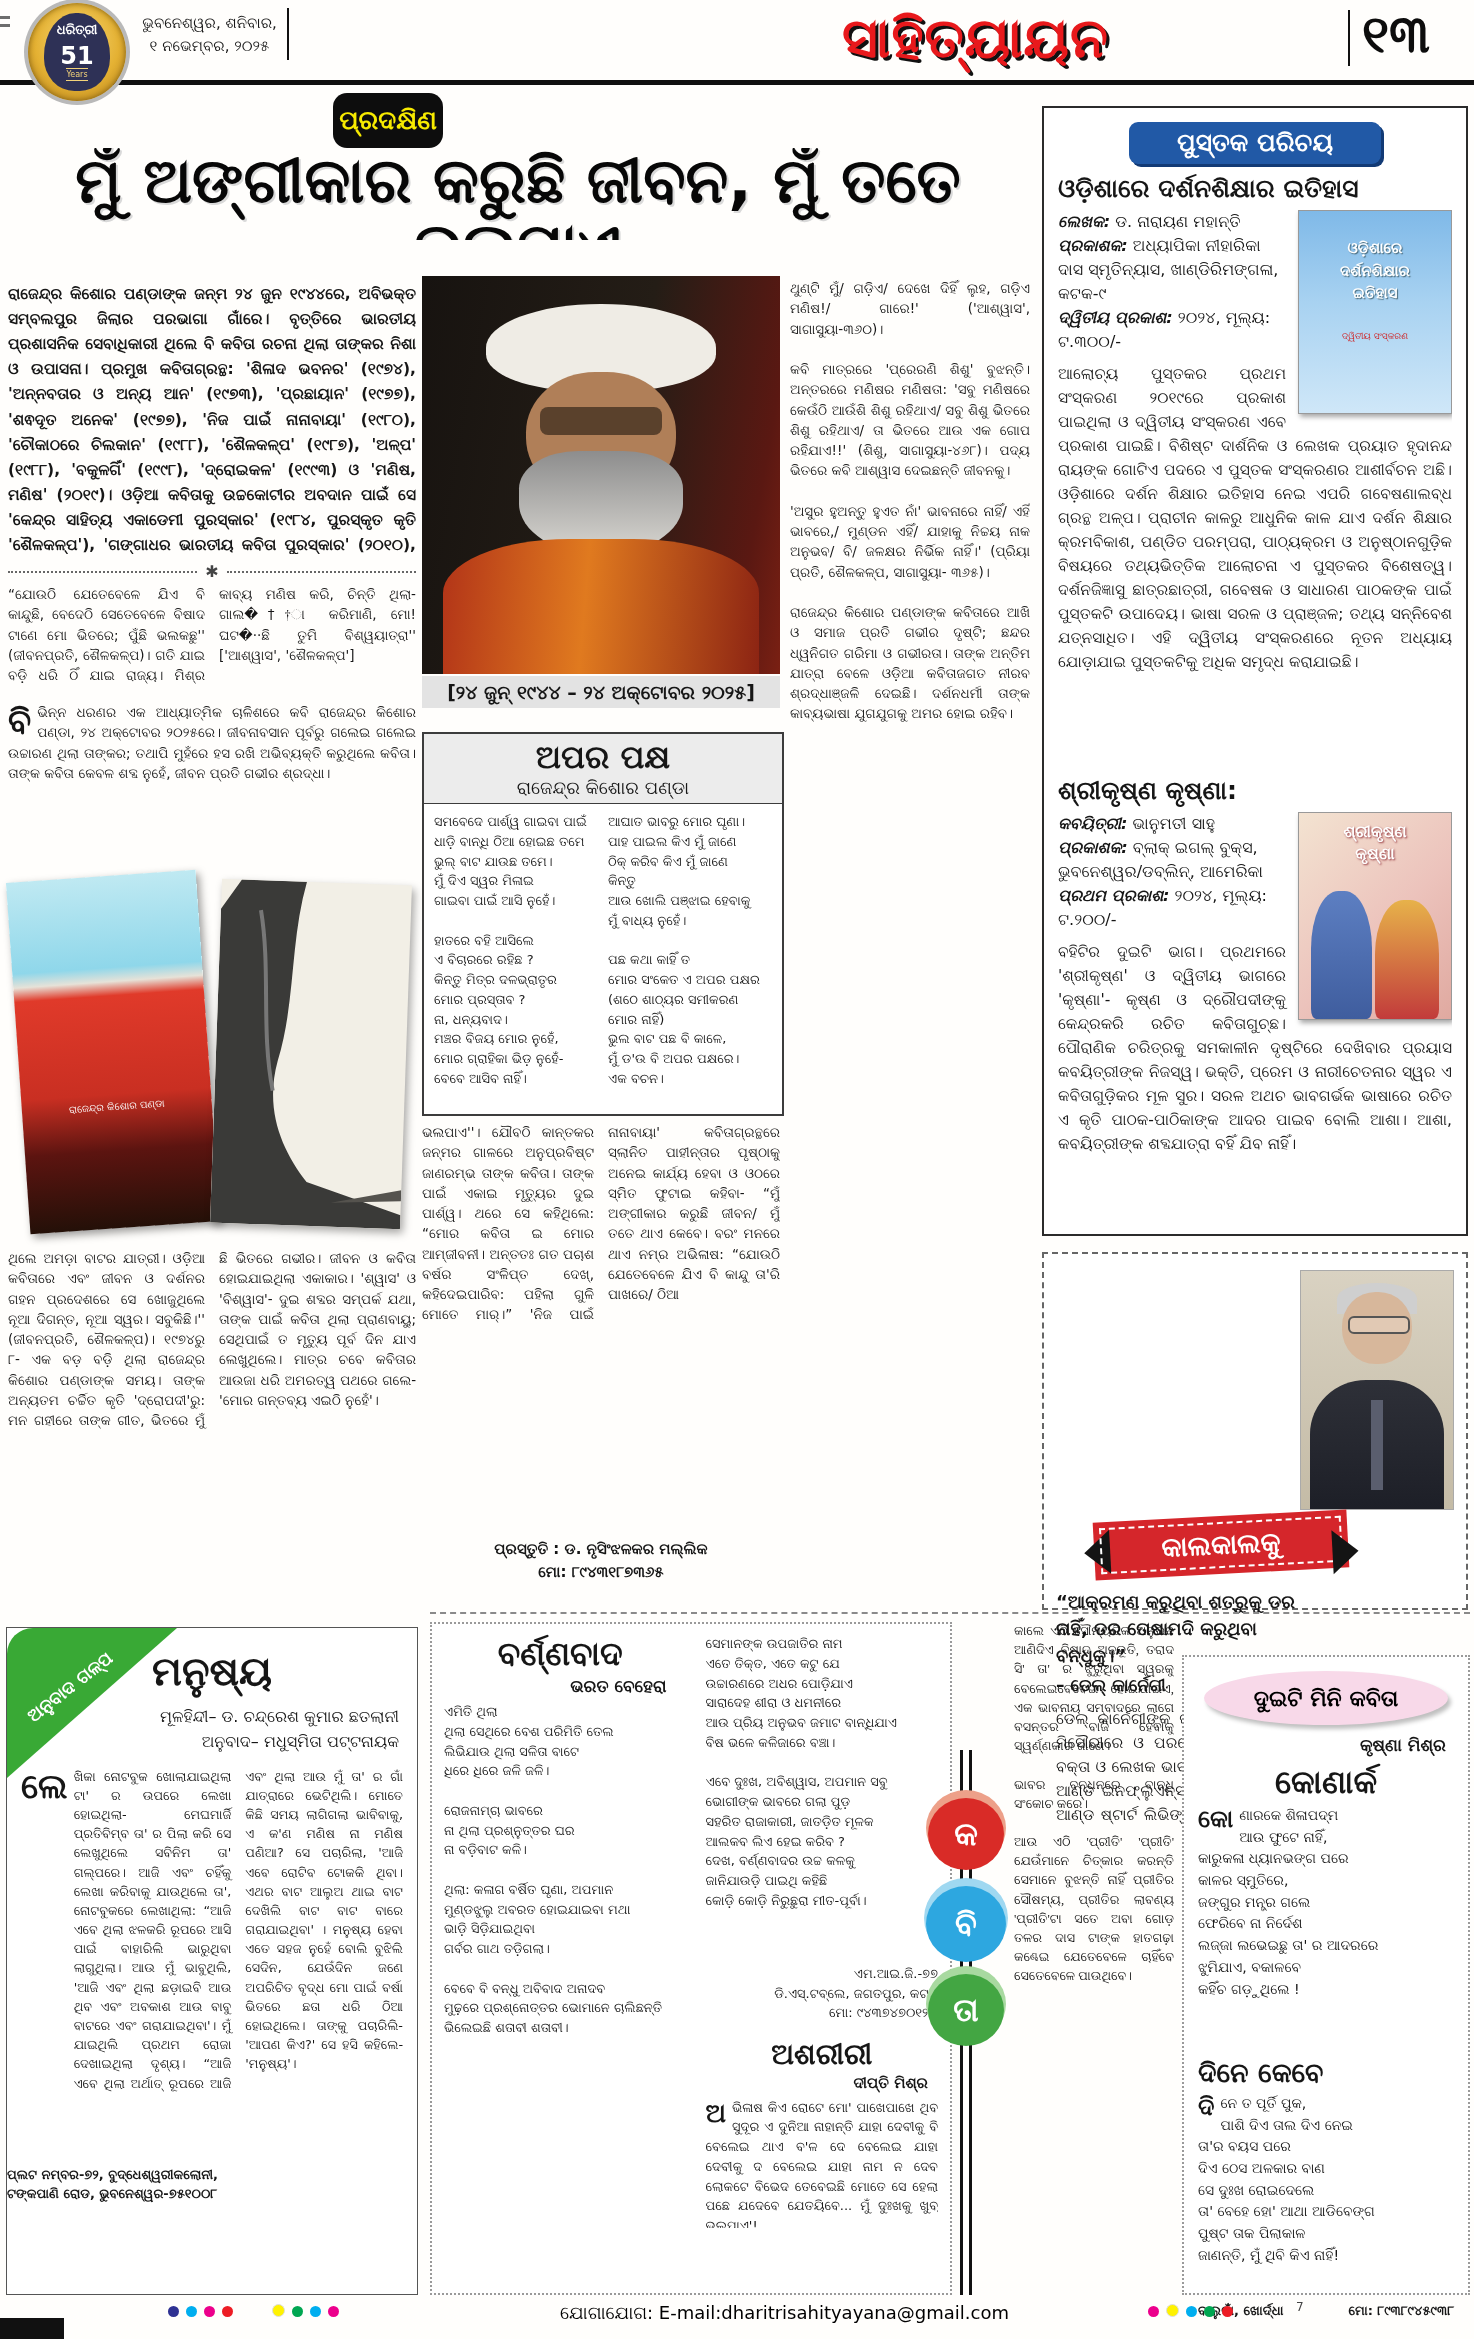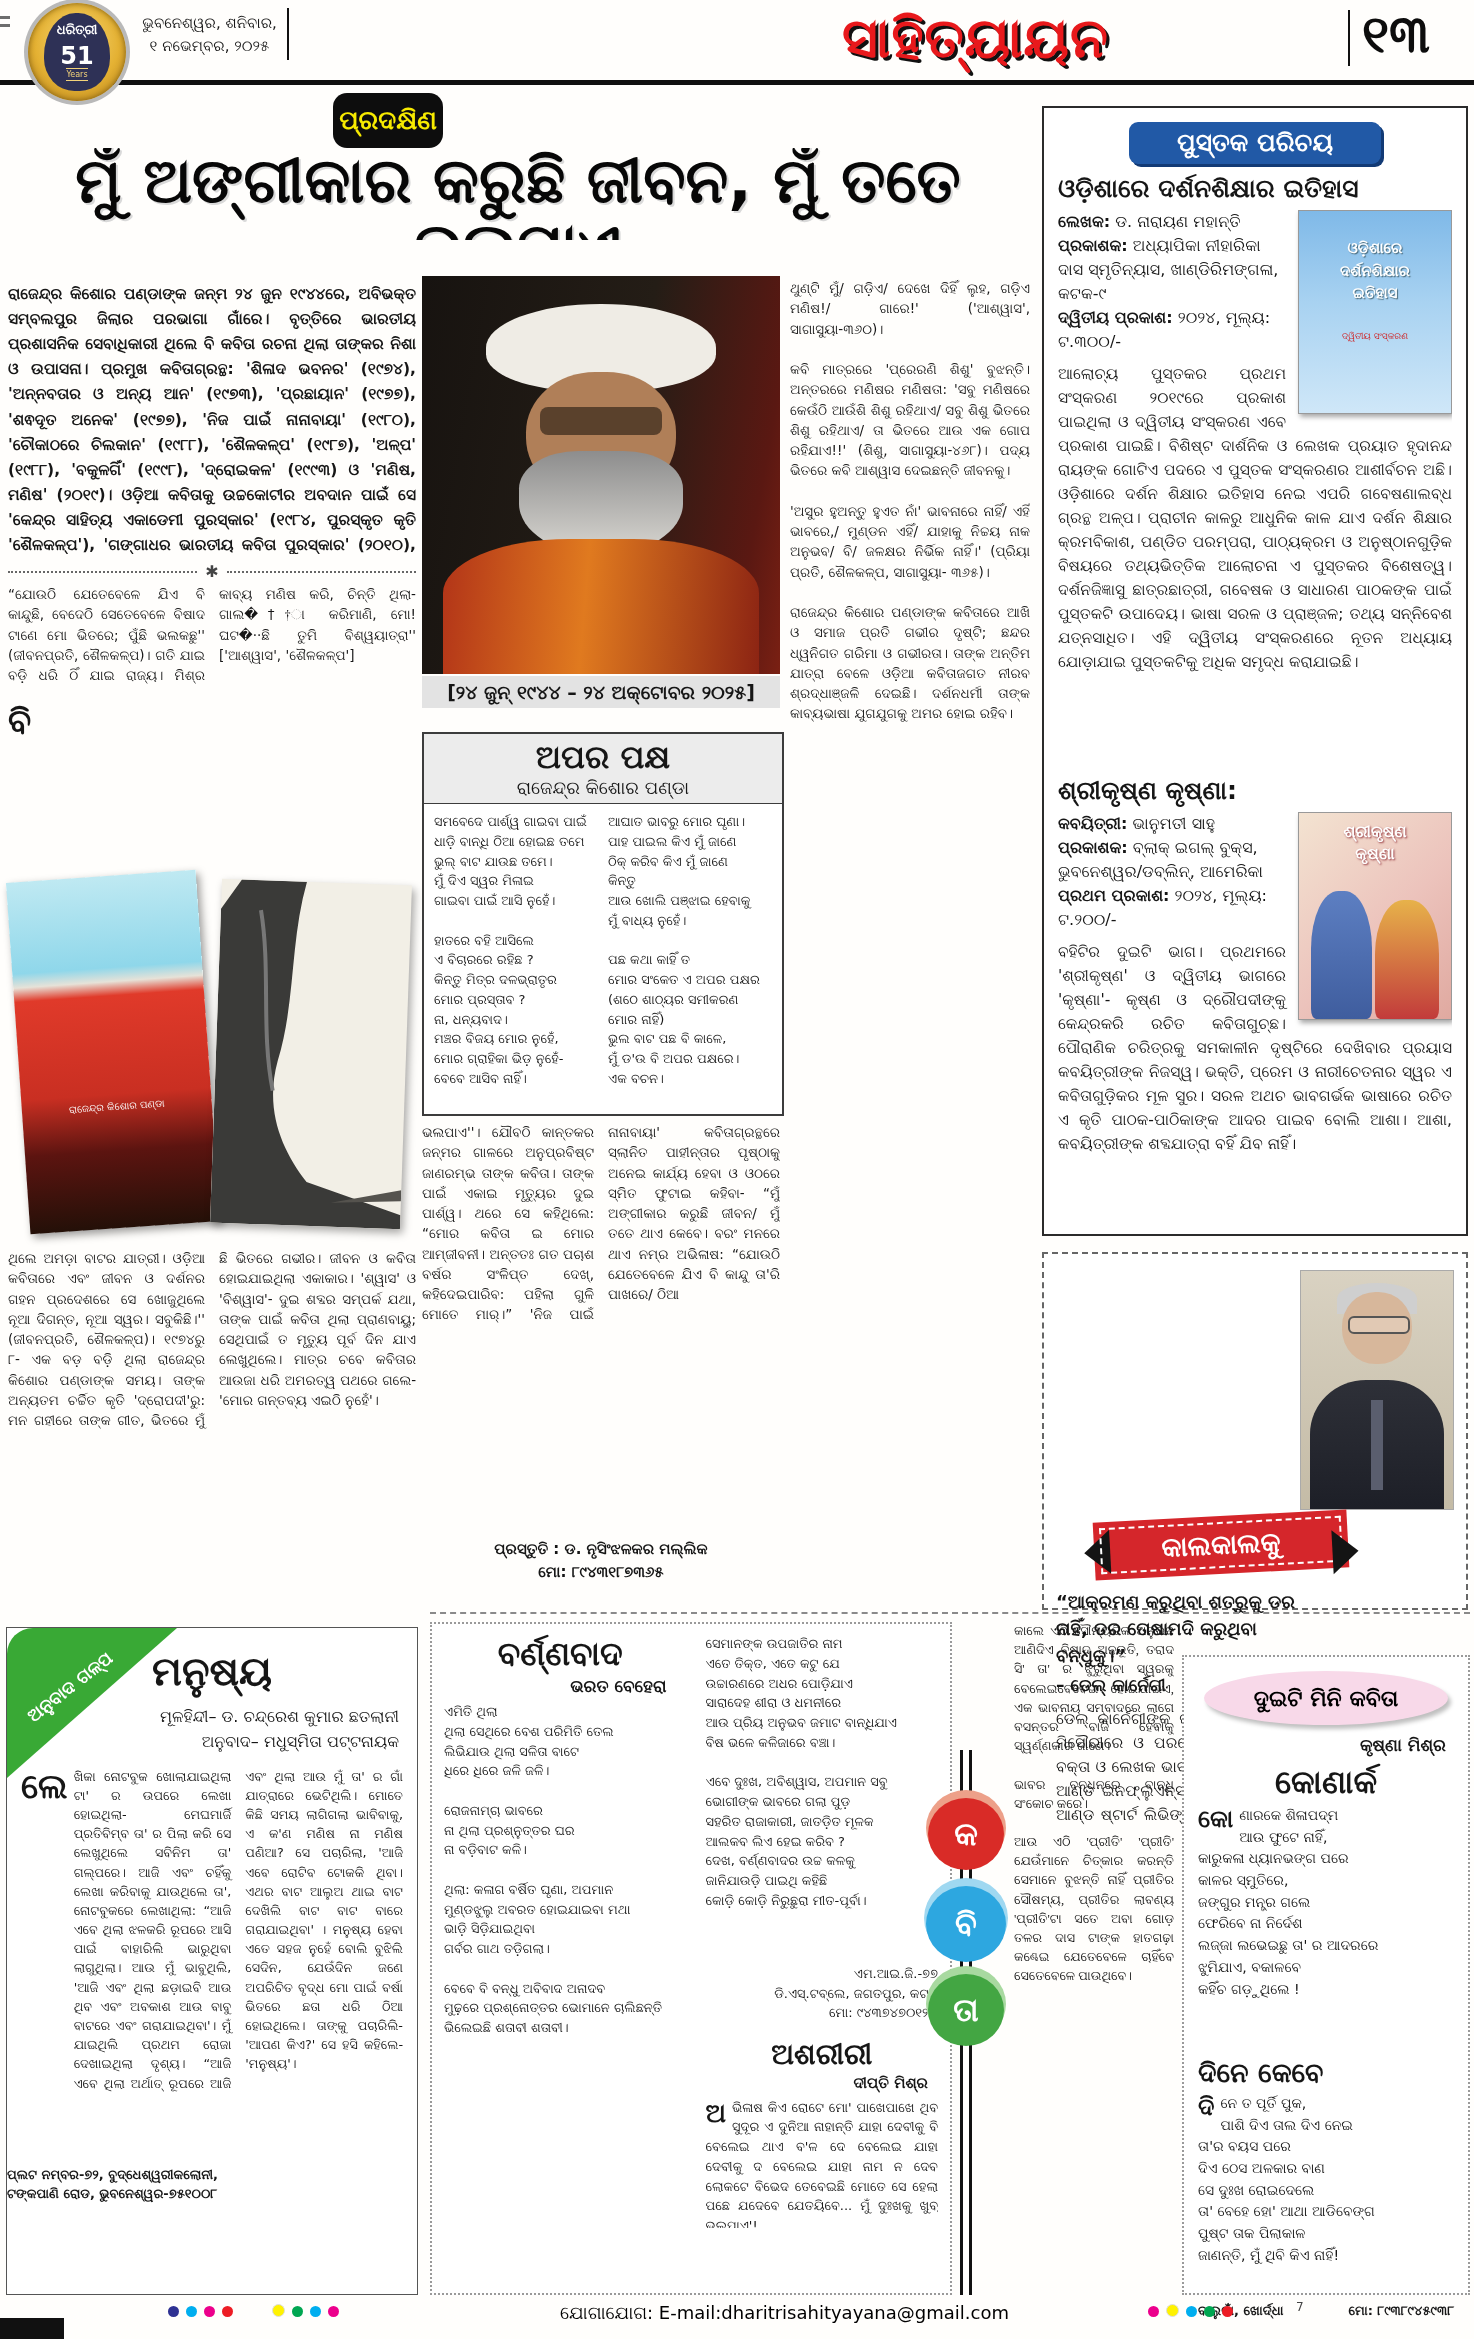--- a/index.html
+++ b/index.html
@@ -59,21 +59,21 @@
   .apara-author{font-size:18px;margin-top:2px;}
   .poem{font-size:13px;line-height:1.52;}
 
   
   .bookbox{border:2.5px solid #2b2b2b;background:#fff;box-sizing:border-box;padding:12px 14px;}
   .bluehead{width:252px;height:42px;margin:2px auto 10px;background:#2159a6;border-radius:9px;
       color:#fff;font-size:25px;font-weight:800;display:flex;align-items:center;justify-content:center;
       box-shadow:3px 3px 0 #123a75;}
   .bk-title{font-size:25px;font-weight:800;margin:6px 0 6px;}
   .bk-meta{font-size:16px;line-height:1.5;}
-  .bk-meta b{font-weight:800;}
+  .bk-meta b{font-weight:800;font-style:italic;}
   .bk-body{font-size:15.5px;line-height:1.55;}
   .cover{float:right;border:1px solid #999;box-shadow:2px 3px 5px rgba(0,0,0,.35);margin:0 0 8px 12px;
       display:flex;flex-direction:column;align-items:center;justify-content:flex-start;text-align:center;}
   .cover1{width:152px;height:202px;background:linear-gradient(#7fb9e8 0%,#a8d2f1 45%,#cfe7f8 100%);}
   .cover1 .ct{color:#fff;font-weight:bold;font-size:15px;line-height:1.5;margin-top:26px;text-shadow:1px 1px 1px #467;}
   .cover1 .cs{color:#d01818;font-size:9px;margin-top:26px;}
   .cover2{width:152px;height:206px;background:linear-gradient(135deg,#f3e3d1 0%,#ecc3bc 55%,#e0a9a0 100%);position:relative;}
   .cover2 .ct{color:#fff;font-weight:bold;font-size:16px;line-height:1.35;margin-top:8px;text-shadow:1px 1px 2px #93323a;position:relative;z-index:2;}
   .fig-b{position:absolute;left:8%;bottom:0;width:40%;height:62%;background:linear-gradient(#5d7fc2,#3f5d9e);border-radius:45% 45% 8% 8%;}
   .fig-g{position:absolute;right:8%;bottom:0;width:42%;height:58%;background:linear-gradient(#e7b24a,#c23b3b);border-radius:45% 45% 8% 8%;}
@@ -171,20 +171,21 @@
   <div class="abs divider-star" style="left:8px;top:562px;width:408px;">
     <span class="dl"></span>
       <span class="st">✱</span>
       <span class="dl"></span>
   </div>
 
   <div class="abs body-sm jt cols2 ov" style="left:8px;top:584px;width:408px;height:112px;">“ଯୋଉଠି ଯେତେବେଳେ ଯିଏ ବି କାନ୍ଦୁଛି, ବେଦେଠି ସେତେବେଳେ ବିଷାଦ ଟାଣେ ମୋ ଭିତରେ; ପୁଁଛି ଭଲକଛୁ'' (ଜୀବନପ୍ରତି, ଶୈଳକଳ୍ପ)। ଗତି ଯାଇ ବଡ଼ି ଧରି ଠିଁ ଯାଇ ରାଜ୍ୟ। ମିଶ୍ର କାବ୍ୟ ମଣିଷ କରି, ଚିନ୍ତି ଥିଲା-ଗାଲ�††ା କରିମାଣି, ମୋ! ଘଟ�··ଛି ତୁମି ବିଶ୍ୱୟାତ୍ରା''   ['ଆଶ୍ୱାସ', 'ଶୈଳକଳ୍ପ']</div>
 
   <div class="abs ov" style="left:8px;top:702px;width:408px;height:168px;">
     <span class="dropcap">ବି</span>
+    <span class="body-sm jt" style="display:block;">ଭିନ୍ନ ଧରଣର ଏକ ଆଧ୍ୟାତ୍ମିକ ଚାଳିଶରେ କବି ରାଜେନ୍ଦ୍ର କିଶୋର ପଣ୍ଡା, ୨୪ ଅକ୍ଟୋବର ୨୦୨୫ରେ। ଜୀବନାବସାନ ପୂର୍ବରୁ ଗଲେଇ ଗଲେଇ ଉଚ୍ଚାରଣ ଥିଲା ତାଙ୍କର; ତଥାପି ମୁହଁରେ ହସ ରଖି ଅଭିବ୍ୟକ୍ତି କରୁଥିଲେ କବିତା। ତାଙ୍କ କବିତା କେବଳ ଶବ୍ଦ ନୁହେଁ, ଜୀବନ ପ୍ରତି ଗଭୀର ଶ୍ରଦ୍ଧା।</span>
   </div>
 
   <div class="abs" style="left:18px;top:876px;width:190px;height:352px;transform:rotate(-4deg);
        box-shadow:3px 4px 8px rgba(0,0,0,.4);background:
        linear-gradient(#bfe9f2 0%,#8fd7ea 26%,#e6e2d8 30%,#e03a2a 34%,#c92f22 62%,#5c1410 78%,#241008 100%);">
     <div style="position:absolute;left:0;right:0;top:64%;text-align:center;color:#fff;font-size:10px;">ରାଜେନ୍ଦ୍ର କିଶୋର ପଣ୍ଡା</div>
   </div>
   <div class="abs" style="left:216px;top:882px;width:190px;height:344px;transform:rotate(2deg);
        box-shadow:3px 4px 8px rgba(0,0,0,.35);background:#f2efe6;">
     <svg width="190" height="344" viewBox="0 0 190 344">

